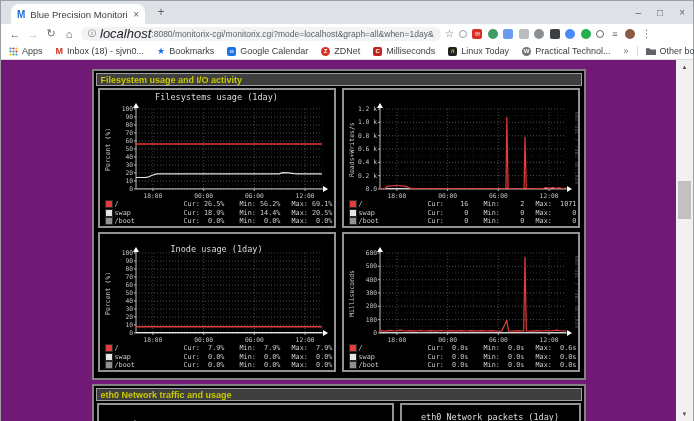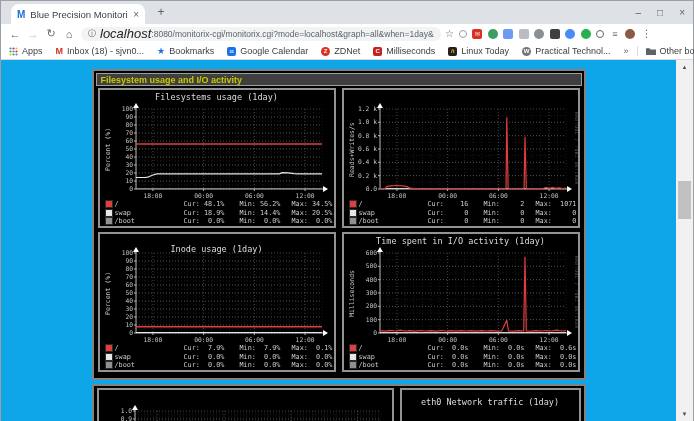--- a/index.html
+++ b/index.html
@@ -33,21 +33,21 @@
   .bookmarksbar { height:17px; background:#fff; border-bottom:1px solid #d6d9dd; display:flex;
                   align-items:center; padding:0 8px; gap:13px; font-size:9px; color:#3c4043; }
   .bm { display:flex; align-items:center; gap:4px; white-space:nowrap; }
   .bmi { width:9px; height:9px; display:flex; align-items:center; justify-content:center;
          border-radius:2px; font-size:6px; font-weight:bold; color:#fff; flex:none; }
   .bm-right { margin-left:auto; display:flex; align-items:center; gap:8px; }
   .bm-divider { width:1px; height:10px; background:#dadce0; }
 
   
   .content { position:relative; height:361px; background:#000; }
-  .page-area { position:absolute; left:0; top:0; right:17px; bottom:0; overflow:hidden; background:#0ea5e9; }
+  .page-area { position:absolute; left:0; top:0; right:17px; bottom:0; overflow:hidden; background:#701a75; }
   .section { width:494px; margin:0 auto; border:2px solid #828282; background:#000; padding:2px; }
   .sec0 { margin-top:9px; } .sec1 { margin-top:4px; }
   .sec-header { height:13px; line-height:12px; background:#3f3f3f; border:1px solid #9e9e9e;
                 color:#c9c900; font-size:9px; font-weight:bold; padding-left:4px; margin-bottom:2px; }
   .chart-row { display:flex; gap:6px; justify-content:center; margin-bottom:4px; }
   .chart { position:relative; height:140px; border:2px solid #939393; background:#000; overflow:hidden; }
   .c-title { position:absolute; width:100%; text-align:center; font:8.5px "DejaVu Sans Mono",monospace; color:#ddd; }
   .c-svg { position:absolute; left:0; }
   .tick { font:6.3px "DejaVu Sans Mono",monospace; fill:#c8c8c8; }
   .g-minor { stroke:rgba(120,120,120,.20); stroke-dasharray:1,2; }
@@ -271,21 +271,21 @@
                 <polygon points="223,83 223,89 228,86" fill="#fff"></polygon>
                 <clipPath id="clip0">
                   <rect x="36" y="5" width="186" height="81"></rect>
                 </clipPath>
                 <polyline points="36.0,85.8 222.0,85.8" fill="none" stroke="#909090" stroke-width="1" stroke-linejoin="round" clip-path="url(#clip0)"></polyline>
                 <polyline points="36.0,74.5 45.3,74.5 48.7,73.8 52.9,72.0 57.1,70.9 103.6,70.9 154.4,70.9 179.7,70.8 182.3,69.6 188.2,69.8 194.1,70.6 198.3,70.8 222.0,70.9" fill="none" stroke="#e6e6e6" stroke-width="1.2" stroke-linejoin="round" clip-path="url(#clip0)"></polyline>
                 <polyline points="36.0,41.0 222.0,41.0" fill="none" stroke="#e23d3d" stroke-width="1.4" stroke-linejoin="round" clip-path="url(#clip0)"></polyline>
               </svg>
               <div class="c-ylabel" style="left: 4px; top: 81px;">Percent (%)</div>
               <div class="c-legend" style="top: 110px;">
-                <div class="c-lrow"><span class="c-swatch" style="background: rgb(226, 61, 61);"></span><span class="c-lname">/</span><span class="c-lcol col1">Cur: 48.1%</span><span class="c-lcol col2">Min: 56.2%</span><span class="c-lcol col3">Max: 34.5%</span></div>
+                <div class="c-lrow"><span class="c-swatch" style="background: rgb(226, 61, 61);"></span><span class="c-lname">/</span><span class="c-lcol col1">Cur: 26.5%</span><span class="c-lcol col2">Min: 56.2%</span><span class="c-lcol col3">Max: 69.1%</span></div>
                 <div class="c-lrow"><span class="c-swatch" style="background: rgb(230, 230, 230);"></span><span class="c-lname">swap</span><span class="c-lcol col1">Cur: 18.9%</span><span class="c-lcol col2">Min: 14.4%</span><span class="c-lcol col3">Max: 20.5%</span></div>
                 <div class="c-lrow"><span class="c-swatch" style="background: rgb(144, 144, 144);"></span><span class="c-lname">/boot</span><span class="c-lcol col1">Cur:  0.0%</span><span class="c-lcol col2">Min:  0.0%</span><span class="c-lcol col3">Max:  0.0%</span></div>
               </div>
             </div>
           <div class="chart" style="width: 238px;">
               <svg width="234" height="97" class="c-svg" style="top: 13px;">
                 <line x1="36" y1="6" x2="36" y2="86" class="g-minor"></line>
                 <line x1="44.45454545454545" y1="6" x2="44.45454545454545" y2="86" class="g-minor"></line>
                 <line x1="52.90909090909091" y1="6" x2="52.90909090909091" y2="86" class="g-major"></line>
                 <line x1="61.36363636363636" y1="6" x2="61.36363636363636" y2="86" class="g-minor"></line>
@@ -461,27 +461,26 @@
                 <polygon points="223,83 223,89 228,86" fill="#fff"></polygon>
                 <clipPath id="clip2">
                   <rect x="36" y="5" width="186" height="81"></rect>
                 </clipPath>
                 <polyline points="36.0,85.8 222.0,85.8" fill="none" stroke="#909090" stroke-width="1" stroke-linejoin="round" clip-path="url(#clip2)"></polyline>
                 <polyline points="36.0,85.5 222.0,85.5" fill="none" stroke="#e6e6e6" stroke-width="1" stroke-linejoin="round" clip-path="url(#clip2)"></polyline>
                 <polyline points="36.0,79.7 222.0,79.7" fill="none" stroke="#e23d3d" stroke-width="1.4" stroke-linejoin="round" clip-path="url(#clip2)"></polyline>
               </svg>
               <div class="c-ylabel" style="left: 4px; top: 81px;">Percent (%)</div>
               <div class="c-legend" style="top: 110px;">
-                <div class="c-lrow"><span class="c-swatch" style="background: rgb(226, 61, 61);"></span><span class="c-lname">/</span><span class="c-lcol col1">Cur:  7.9%</span><span class="c-lcol col2">Min:  7.9%</span><span class="c-lcol col3">Max:  0.1%</span></div>
+                <div class="c-lrow"><span class="c-swatch" style="background: rgb(226, 61, 61);"></span><span class="c-lname">/</span><span class="c-lcol col1">Cur:  7.9%</span><span class="c-lcol col2">Min:  7.9%</span><span class="c-lcol col3">Max:  7.9%</span></div>
                 <div class="c-lrow"><span class="c-swatch" style="background: rgb(230, 230, 230);"></span><span class="c-lname">swap</span><span class="c-lcol col1">Cur:  0.0%</span><span class="c-lcol col2">Min:  0.0%</span><span class="c-lcol col3">Max:  0.0%</span></div>
                 <div class="c-lrow"><span class="c-swatch" style="background: rgb(144, 144, 144);"></span><span class="c-lname">/boot</span><span class="c-lcol col1">Cur:  0.0%</span><span class="c-lcol col2">Min:  0.0%</span><span class="c-lcol col3">Max:  0.0%</span></div>
               </div>
             </div>
           <div class="chart" style="width: 238px;">
-              <div class="c-title" style="top: 2px;">Time spent in I/O activity  (1day)</div>
               <svg width="234" height="97" class="c-svg" style="top: 13px;">
                 <line x1="36" y1="6" x2="36" y2="86" class="g-minor"></line>
                 <line x1="44.45454545454545" y1="6" x2="44.45454545454545" y2="86" class="g-minor"></line>
                 <line x1="52.90909090909091" y1="6" x2="52.90909090909091" y2="86" class="g-major"></line>
                 <line x1="61.36363636363636" y1="6" x2="61.36363636363636" y2="86" class="g-minor"></line>
                 <line x1="69.81818181818181" y1="6" x2="69.81818181818181" y2="86" class="g-minor"></line>
                 <line x1="78.27272727272728" y1="6" x2="78.27272727272728" y2="86" class="g-minor"></line>
                 <line x1="86.72727272727272" y1="6" x2="86.72727272727272" y2="86" class="g-minor"></line>
                 <line x1="95.18181818181819" y1="6" x2="95.18181818181819" y2="86" class="g-minor"></line>
                 <line x1="103.63636363636364" y1="6" x2="103.63636363636364" y2="86" class="g-major"></line>
@@ -554,20 +553,21 @@
               <div class="c-ylabel" style="left: 4px; top: 83px;">Milliseconds</div>
               <div class="c-legend" style="top: 110px;">
                 <div class="c-lrow"><span class="c-swatch" style="background: rgb(226, 61, 61);"></span><span class="c-lname">/</span><span class="c-lcol col1">Cur:  0.0s</span><span class="c-lcol col2">Min:  0.0s</span><span class="c-lcol col3">Max:  0.6s</span></div>
                 <div class="c-lrow"><span class="c-swatch" style="background: rgb(230, 230, 230);"></span><span class="c-lname">swap</span><span class="c-lcol col1">Cur:  0.0s</span><span class="c-lcol col2">Min:  0.0s</span><span class="c-lcol col3">Max:  0.0s</span></div>
                 <div class="c-lrow"><span class="c-swatch" style="background: rgb(144, 144, 144);"></span><span class="c-lname">/boot</span><span class="c-lcol col1">Cur:  0.0s</span><span class="c-lcol col2">Min:  0.0s</span><span class="c-lcol col3">Max:  0.0s</span></div>
               </div>
             </div>
         </div>
       </div>
       <div class="section sec1">
+        <div class="sec-header">eth0 Network traffic and usage</div>
         <div class="chart-row">
           <div class="chart" style="width: 297px;">
               <svg width="293" height="97" class="c-svg" style="top: 13px;">
                 <line x1="36" y1="8" x2="36" y2="88" class="g-minor"></line>
                 <line x1="47.13636363636364" y1="8" x2="47.13636363636364" y2="88" class="g-minor"></line>
                 <line x1="58.27272727272727" y1="8" x2="58.27272727272727" y2="88" class="g-major"></line>
                 <line x1="69.4090909090909" y1="8" x2="69.4090909090909" y2="88" class="g-minor"></line>
                 <line x1="80.54545454545455" y1="8" x2="80.54545454545455" y2="88" class="g-minor"></line>
                 <line x1="91.68181818181819" y1="8" x2="91.68181818181819" y2="88" class="g-minor"></line>
                 <line x1="102.81818181818181" y1="8" x2="102.81818181818181" y2="88" class="g-minor"></line>
@@ -643,21 +643,21 @@
                 <line x1="36" y1="4" x2="36" y2="88" class="axis"></line>
                 <line x1="36" y1="88" x2="285" y2="88" class="axis"></line>
                 <polygon points="33,7 39,7 36,2" fill="#fff"></polygon>
                 <polygon points="282,85 282,91 287,88" fill="#fff"></polygon>
                 <clipPath id="clip4">
                   <rect x="36" y="7" width="245" height="81"></rect>
                 </clipPath>
               </svg>
             </div>
           <div class="chart" style="width: 181px;">
-              <div class="c-title" style="top: 7px;">eth0 Network traffic  (1day)</div>
+              <div class="c-title" style="top: 7px;">eth0 Network packets  (1day)</div>
             </div>
         </div>
       </div>
     </div>
     <div class="scrollbar">
       <div class="sb-btn sb-up">▲</div>
       <div class="sb-thumb"></div>
       <div class="sb-btn sb-down">▼</div>
     </div>
   </div>

